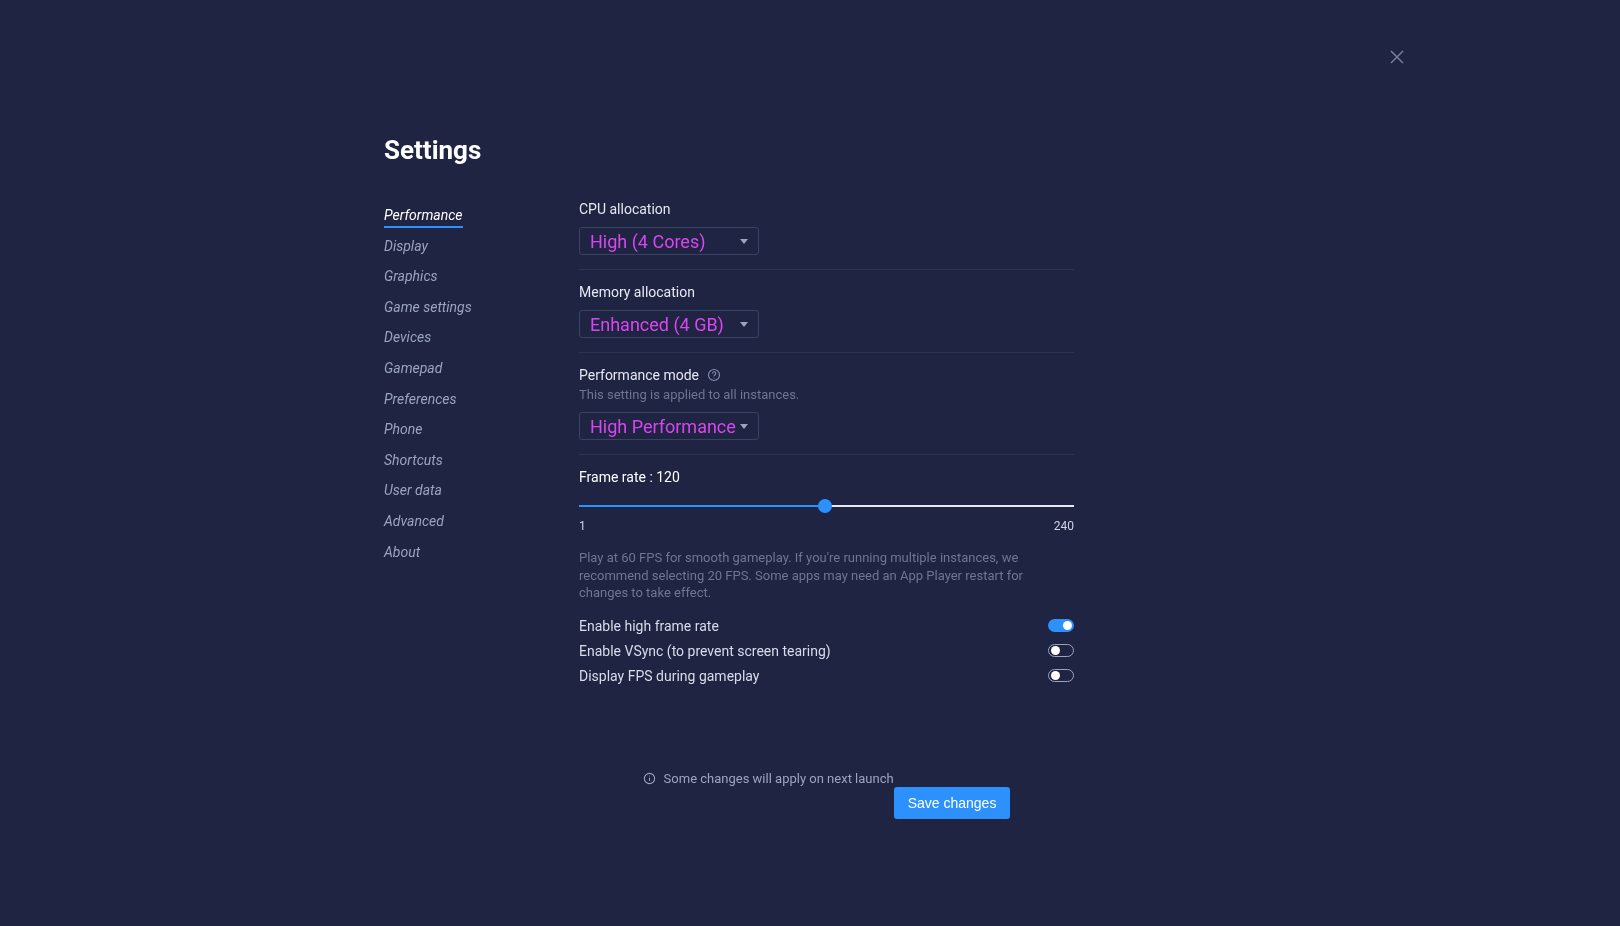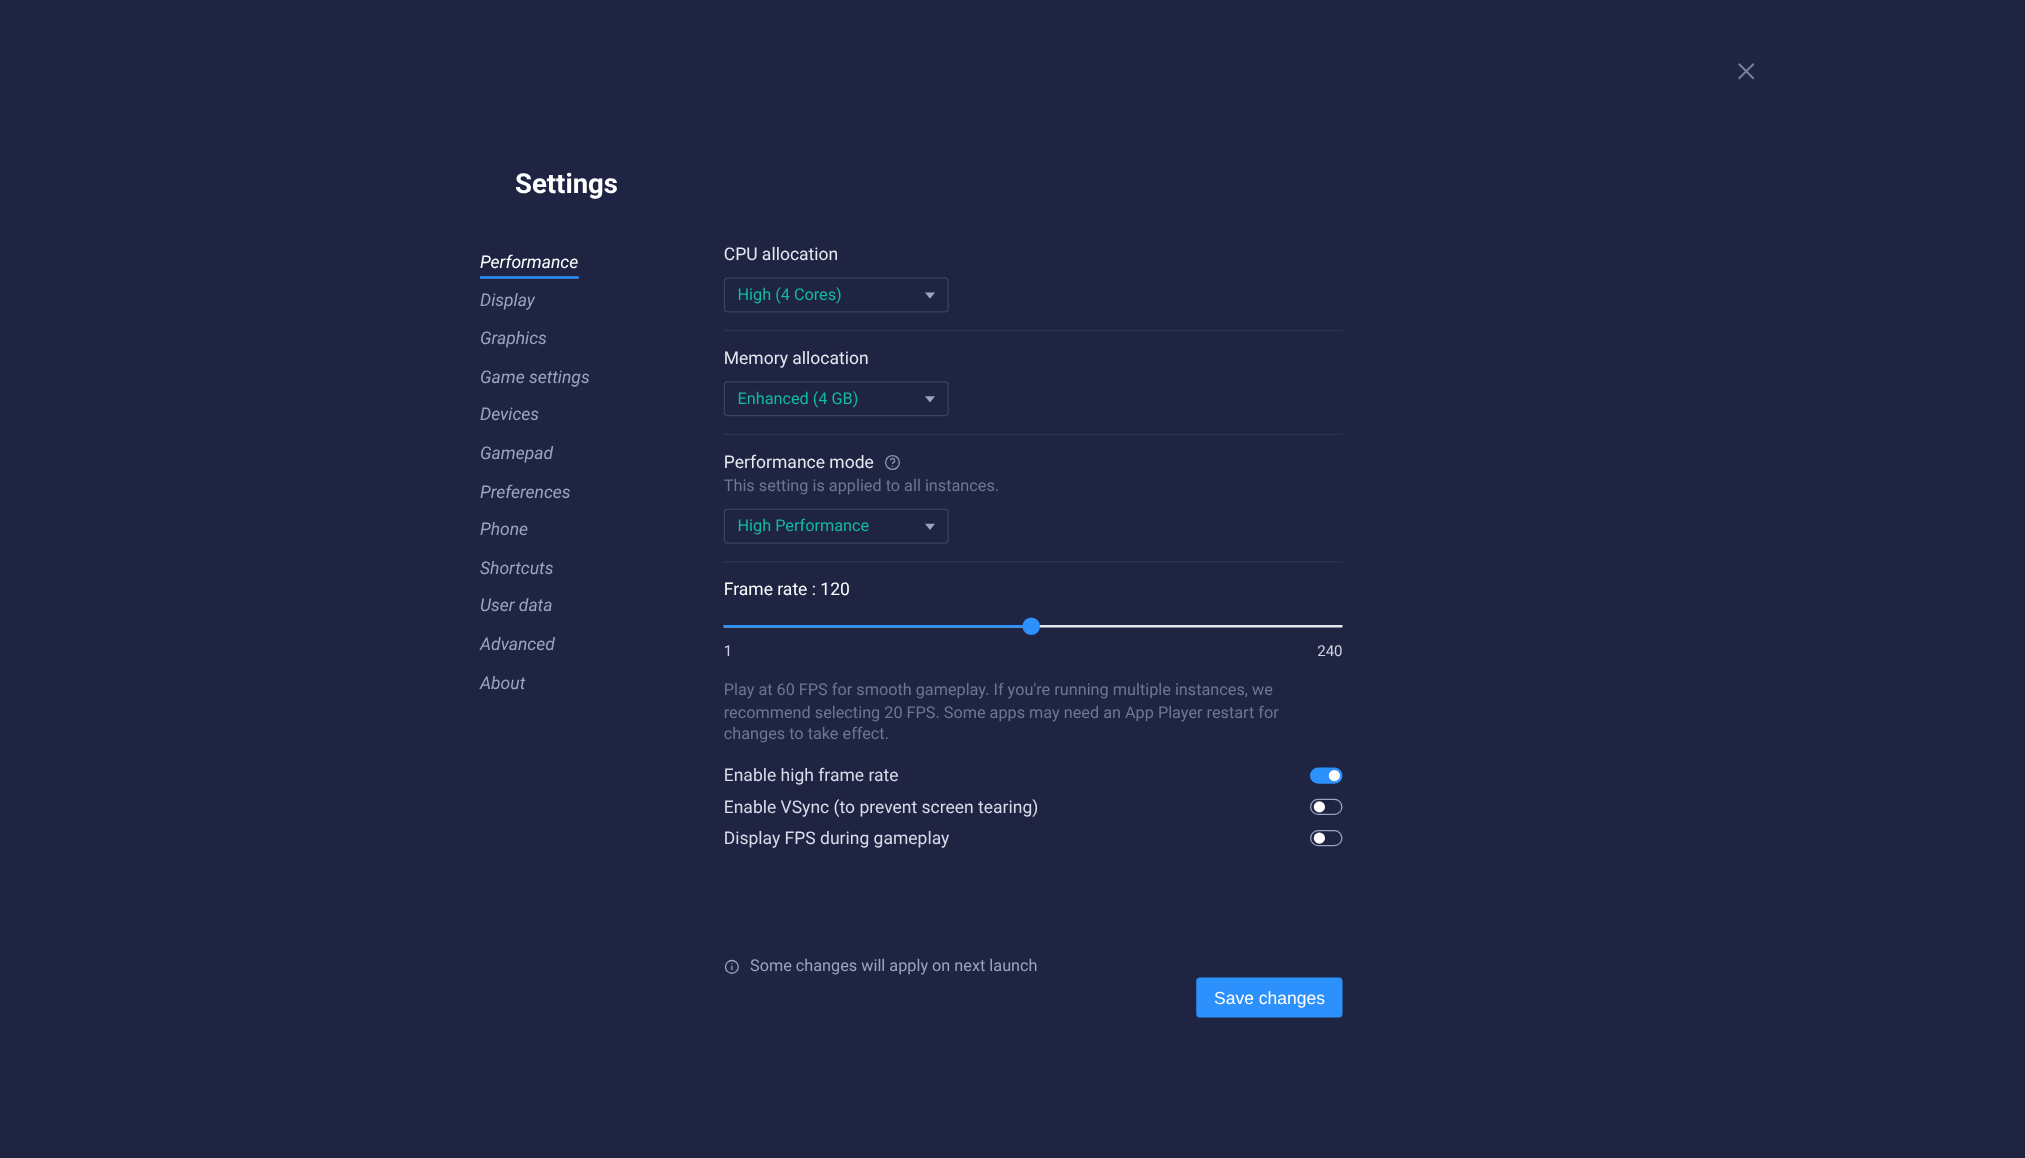--- a/index.html
+++ b/index.html
@@ -25,25 +25,24 @@
       justify-content: center;
     }
     .close-btn svg { stroke: #7a8099; }
     .container {
       position: absolute;
       left: 384px;
       top: 135px;
       width: 690px;
     }
     .page-title {
-      font-size: 22px;
+      font-size: 26px;
       font-weight: 700;
       color: #ffffff;
       margin-bottom: 36px;
-      margin-left: 28px;
     }
     .layout { display: flex; }
     .sidebar { width: 195px; flex: 0 0 195px; }
     .sidebar-item {
       font-size: 14px;
       color: #9ba4bf;
       padding: 6px 0;
       cursor: pointer;
       line-height: 1.15;
       margin-bottom: 2.5px;
@@ -80,22 +79,22 @@
     .select {
       width: 180px;
       height: 28px;
       border: 1px solid #3a4263;
       border-radius: 3px;
       background: transparent;
       display: flex;
       align-items: center;
       justify-content: space-between;
       padding: 0 10px;
-      font-size: 13px;
-      color: #14b8a6;
+      font-size: 18px;
+      color: #d946ef;
       cursor: pointer;
     }
     .caret-down {
       width: 0; height: 0;
       border-left: 4px solid transparent;
       border-right: 4px solid transparent;
       border-top: 5px solid #9ba4bf;
     }
     .framerate-label { font-size: 14px; color: #ffffff; margin-bottom: 12px; }
     .slider-wrap { position: relative; height: 18px; margin-bottom: 4px; }
@@ -121,21 +120,21 @@
       width: 26px; height: 13px; border-radius: 999px; position: relative; cursor: pointer;
     }
     .toggle .knob {
       width: 9px; height: 9px; border-radius: 50%; background: #fff;
       position: absolute; top: 2px;
     }
     .toggle.on { background: #2c91fc; }
     .toggle.on .knob { right: 2px; }
     .toggle.off { background: transparent; border: 1px solid #9ba4bf; }
     .toggle.off .knob { left: 2px; top: 1px; }
-    .footer-row { display: flex; justify-content: space-between; align-items: center; }
+    .footer-row { display: flex; justify-content: center; align-items: center; }
     .notice { display: flex; align-items: center; font-size: 13px; color: #9ba4bf; }
     .info-icon { display: inline-flex; margin-right: 8px; }
     .info-icon svg { stroke: #9ba4bf; }
     .save-btn {
       background: #2c91fc; color: #ffffff; border: none;
       font-size: 14px; padding: 8px 14px; border-radius: 3px; cursor: pointer; margin-top: 48px;
     }
   </style>
 </head>
 <body>

